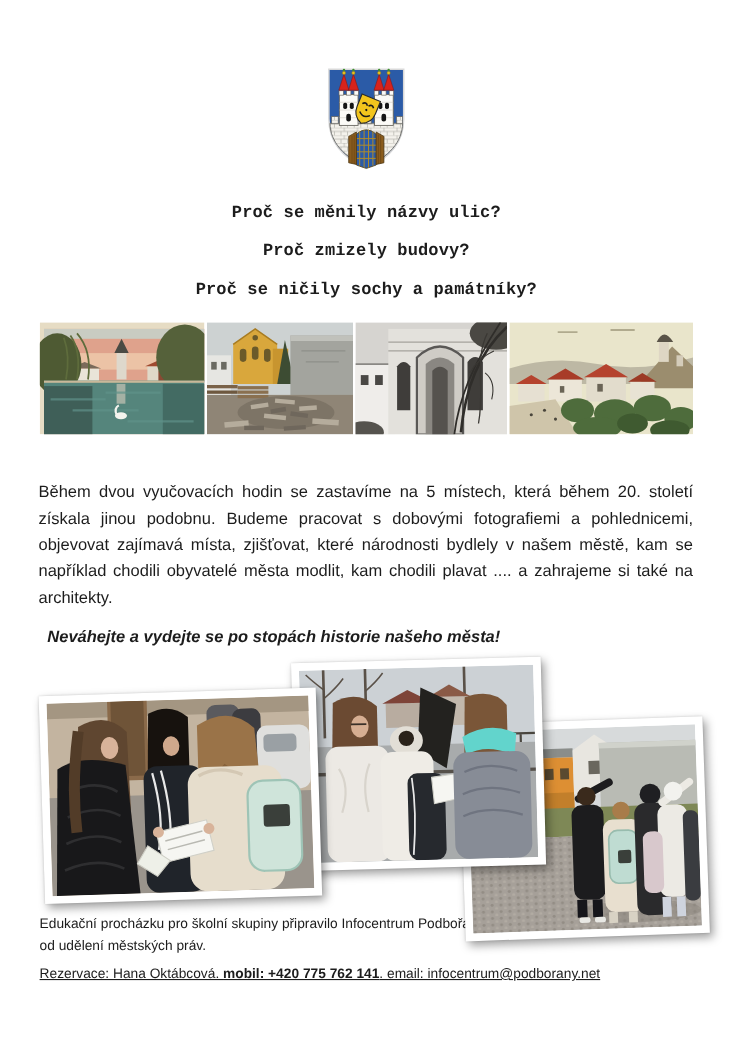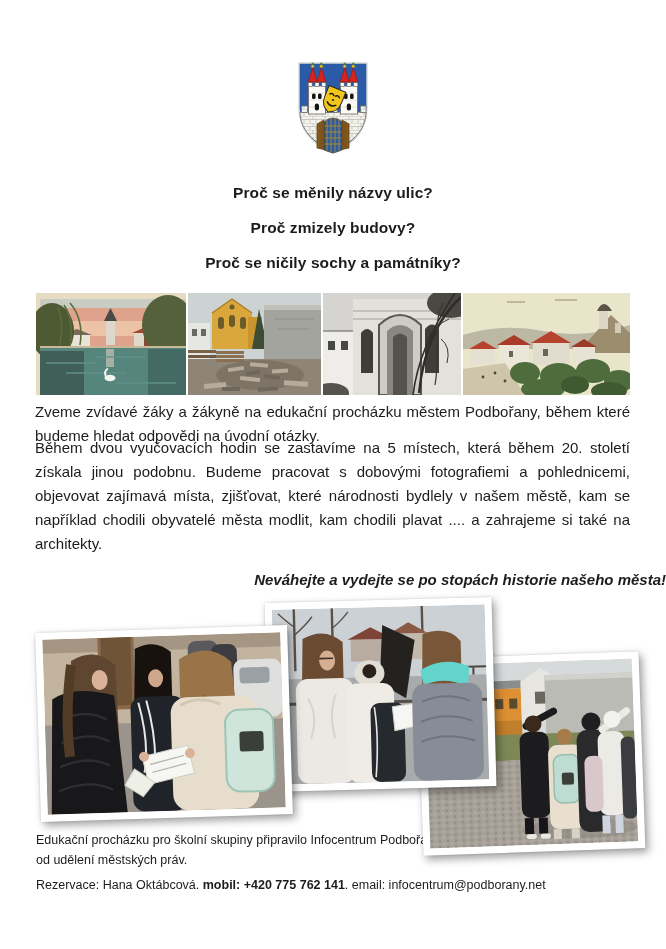--- a/index.html
+++ b/index.html
@@ -3,43 +3,43 @@
 <meta charset="utf-8">
 <style>
   html,body{margin:0;padding:0;background:#ffffff;}
   .page{
     position:relative;width:666px;height:949px;background:#ffffff;
     margin:0 auto;overflow:hidden;
     font-family:"Liberation Sans",sans-serif;color:#1c1c1c;
   }
   .crest{position:absolute;left:295px;top:60px;width:76px;height:96px;}
   .crest svg{display:block;width:100%;height:100%;}
-  .questions{position:absolute;left:0;right:0;top:184px;text-align:center;}
+  .questions{position:absolute;left:0;right:0;top:184px;text-align:center;font-family:Liberation Mono, monospace;}
   .q{font-size:15.5px;font-weight:bold;margin:0 0 17px 0;letter-spacing:.1px;}
   .strip{position:absolute;left:36px;top:293px;width:594px;height:102px;display:flex;gap:2px;}
   .strip-photo{height:102px;overflow:hidden;}
   .strip-photo svg{display:block;width:100%;height:100%;}
   .sp1{width:150px}.sp2{width:133px}.sp3{width:138px}.sp4{width:167px}
   .body-par{position:absolute;left:35px;width:595px;margin:0;
     font-size:15px;line-height:24px;text-align:justify;}
   .p1{top:400px}
   .p2{top:436px}
-  .cta{position:absolute;left:0;right:0;top:571px;text-align:right;
-    font-size:15px;font-weight:bold;font-style:italic;}
+  .cta{position:absolute;left:0;right:0;top:571px;text-align:left;
+    font-size:15px;font-weight:bold;font-style:italic;padding-left:43px;}
   .collage{position:absolute;left:0;top:0;width:666px;height:949px;pointer-events:none;}
   .frame{position:absolute;background:#ffffff;padding:7px;
     box-shadow:3px 4px 9px rgba(0,0,0,.38),0 0 2px rgba(0,0,0,.18);}
   .frame svg{display:block;}
   .frame-a{left:38px;top:629px;transform:rotate(-1.8deg);z-index:3;}
   .frame-b{left:267px;top:600px;transform:rotate(-1.5deg);z-index:2;}
   .frame-c{left:420px;top:655px;transform:rotate(-2deg);z-index:1;}
   .credit{position:absolute;left:36px;top:830px;width:600px;margin:0;
     font-size:12.5px;line-height:20px;}
   .contact{position:absolute;left:36px;top:876px;width:600px;margin:0;
-    font-size:12.5px;line-height:18px;}
+    font-size:12.5px;line-height:18px;text-decoration:underline;}
   .contact strong{font-weight:bold;}
 </style>
 </head>
 <body>
 
 <div class="page">
 
   <div class="crest">
     <svg viewBox="0 0 76 96">
       <defs>
@@ -242,21 +242,20 @@
           <ellipse cx="80" cy="96" rx="22" ry="10"></ellipse>
         </g>
         <g fill="#3f5a30">
           <ellipse cx="112" cy="92" rx="14" ry="9"></ellipse>
           <ellipse cx="146" cy="98" rx="18" ry="9"></ellipse>
         </g>
       </svg>
     </div>
   </div>
 
-  <p class="body-par p1">Zveme zvídavé žáky a žákyně na edukační procházku městem Podbořany, během které budeme hledat odpovědi na úvodní otázky.</p>
   <p class="body-par p2">Během dvou vyučovacích hodin se zastavíme na 5 místech, která během 20. století získala jinou podobnu. Budeme pracovat s dobovými fotografiemi a pohlednicemi, objevovat zajímavá místa, zjišťovat, které národnosti bydlely v našem městě, kam se například chodili obyvatelé města modlit, kam chodili plavat .... a zahrajeme si také na architekty.</p>
 
   <div class="cta">Neváhejte a vydejte se po stopách historie našeho města!</div>
 
   <div class="collage">
 
     <div class="frame frame-c">
       <svg width="208" height="183" viewBox="0 0 208 183">
         <defs>
           <pattern id="cob" width="8" height="6" patternUnits="userSpaceOnUse">

